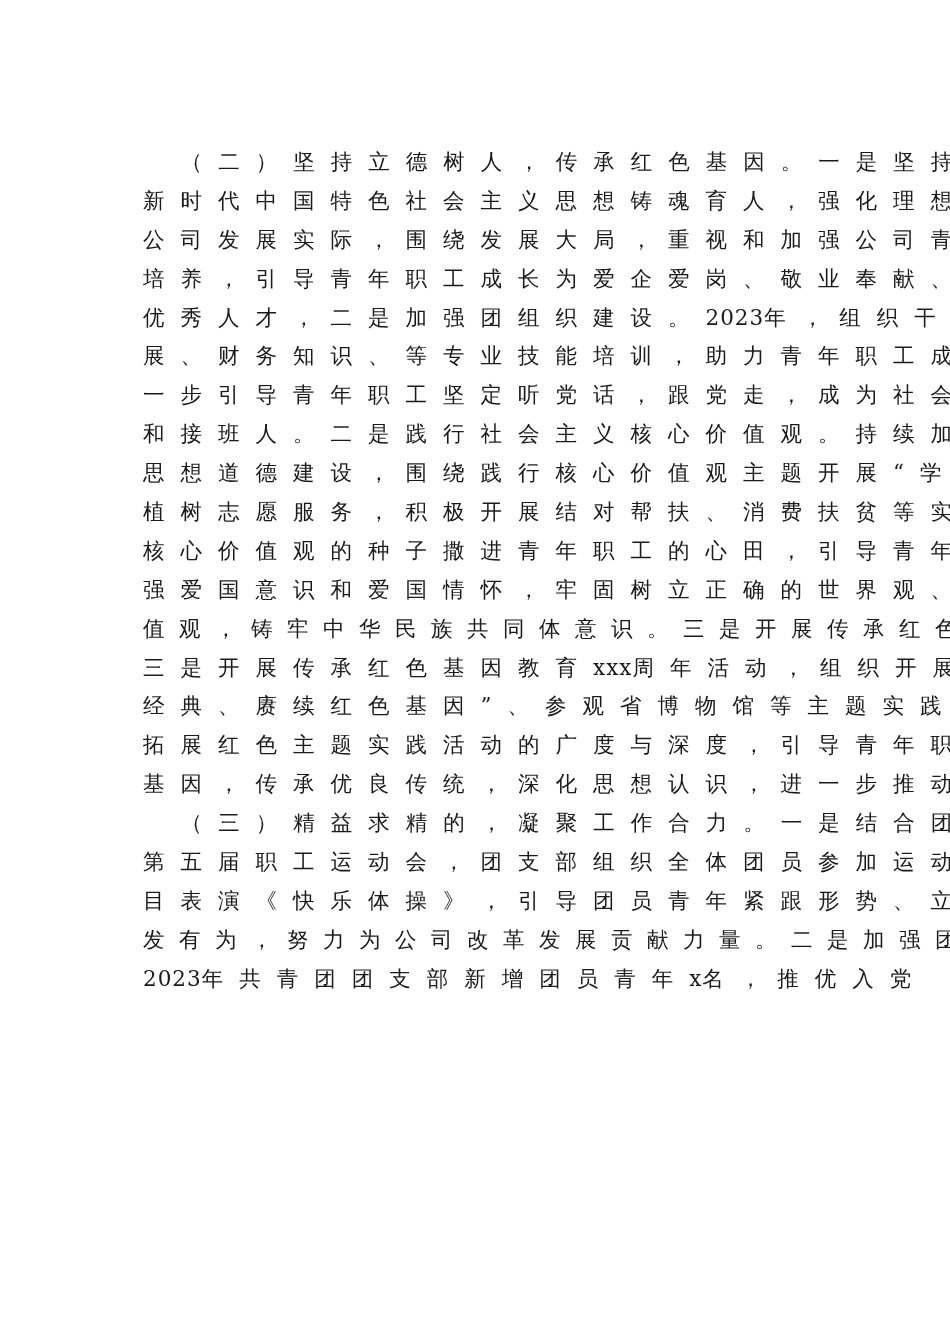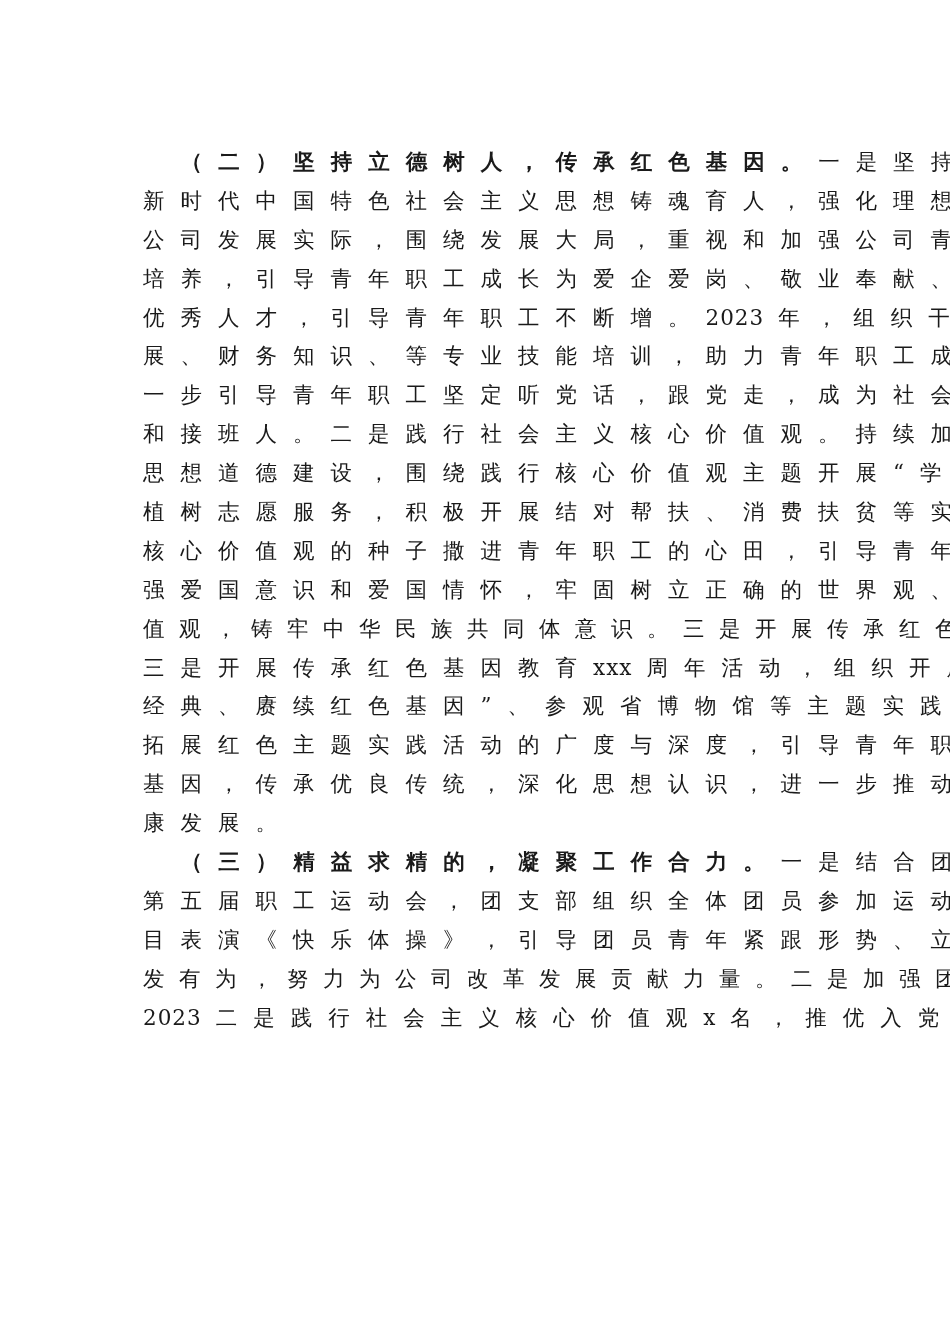--- a/index.html
+++ b/index.html
@@ -8,58 +8,57 @@
   .body-text {
     position:absolute; left:143px; top:143px; width:700px;
     font-family: "DejaVu Serif", "Liberation Serif", serif;
     color:#1a1a1a;
   }
   .line {
     height:38.9px; line-height:38.9px; white-space:nowrap;
     font-size:21.5px; letter-spacing:16px;
   }
   .line.indent { padding-left:37.7px; }
-  .line .num { letter-spacing:1px; margin-right:14px; }
-  .heading { font-weight:bold;margin-top:8px; }
+  .line .num { letter-spacing:1px; margin-right:0; }
+  .heading { font-weight:normal;margin-top:8px; }
 </style>
 </head>
 <body>
 
 <div class="page">
   <div class="body-text">
 
     <div class="line indent">
       <span class="heading">（二）坚持立德树人，传承红色基因。</span><span>一是坚持用习近平</span>
     </div>
     <div class="line">新时代中国特色社会主义思想铸魂育人，强化理想信念。结合</div>
     <div class="line">公司发展实际，围绕发展大局，重视和加强公司青年人才教育</div>
     <div class="line">培养，引导青年职工成长为爱企爱岗、敬业奉献、精益求精的</div>
     <div class="line">
-      <span>优秀人才，引导青年职工不断增。</span><span class="num">2023</span><span>年，组织干部职工开</span>
+      <span>优秀人才，二是加强团组织建设。</span><span class="num">2023</span><span>年，组织干部职工开</span>
     </div>
     <div class="line">展、财务知识、等专业技能培训，助力青年职工成长成才，进</div>
     <div class="line">一步引导青年职工坚定听党话，跟党走，成为社会主义建设者</div>
     <div class="line">和接班人。二是践行社会主义核心价值观。持续加强青年职工</div>
     <div class="line">思想道德建设，围绕践行核心价值观主题开展“学雷锋”义务</div>
     <div class="line">植树志愿服务，积极开展结对帮扶、消费扶贫等实践活动，把</div>
     <div class="line">核心价值观的种子撒进青年职工的心田，引导青年职工不断增</div>
     <div class="line">强爱国意识和爱国情怀，牢固树立正确的世界观、人生观、价</div>
     <div class="line" style="letter-spacing:14.5px">值观，铸牢中华民族共同体意识。三是开展传承红色基因教育。</div>
     <div class="line">
       <span>三是开展传承红色基因教育</span><span class="num">xxx</span><span>周年活动，组织开展“诵读红色</span>
     </div>
     <div class="line">经典、赓续红色基因”、参观省博物馆等主题实践活动，不断</div>
     <div class="line">拓展红色主题实践活动的广度与深度，引导青年职工赓续红色</div>
     <div class="line">基因，传承优良传统，深化思想认识，进一步推动公司持续健</div>
-    <div class="line">康发展。</div>
 
     <div class="line indent">
       <span class="heading">（三）精益求精的，凝聚工作合力。</span><span>一是结合团委承办</span>
     </div>
     <div class="line">第五届职工运动会，团支部组织全体团员参加运动会开幕式节</div>
     <div class="line">目表演《快乐体操》，引导团员青年紧跟形势、立足岗位、奋</div>
     <div class="line" style="letter-spacing:14.5px">发有为，努力为公司改革发展贡献力量。二是加强团组织建设。</div>
     <div class="line">
-      <span class="num">2023</span><span>二是践行社会主义核心价值观</span><span class="num">x</span><span>名，推优入党</span>
+      <span class="num">2023</span><span>年共青团团支部新增团员青年</span><span class="num">x</span><span>名，推优入党</span>
     </div>
 
   </div>
 </div>
 
 </body></html>

